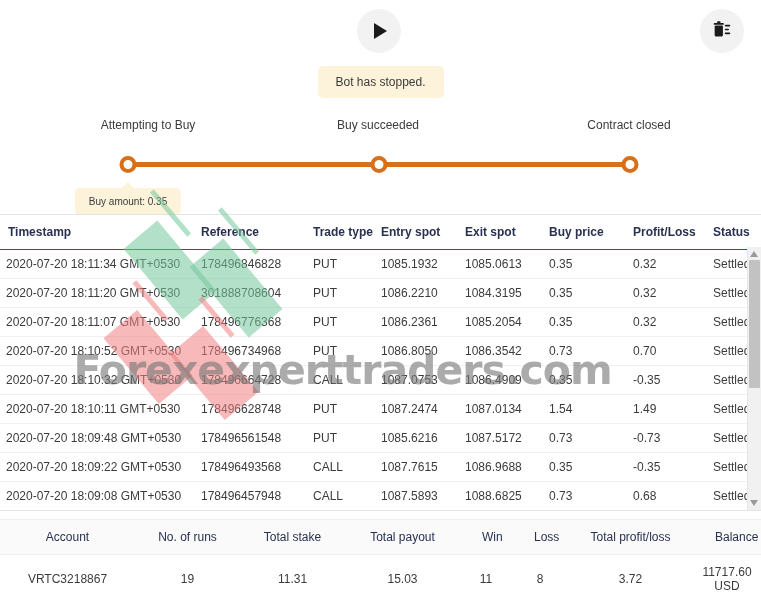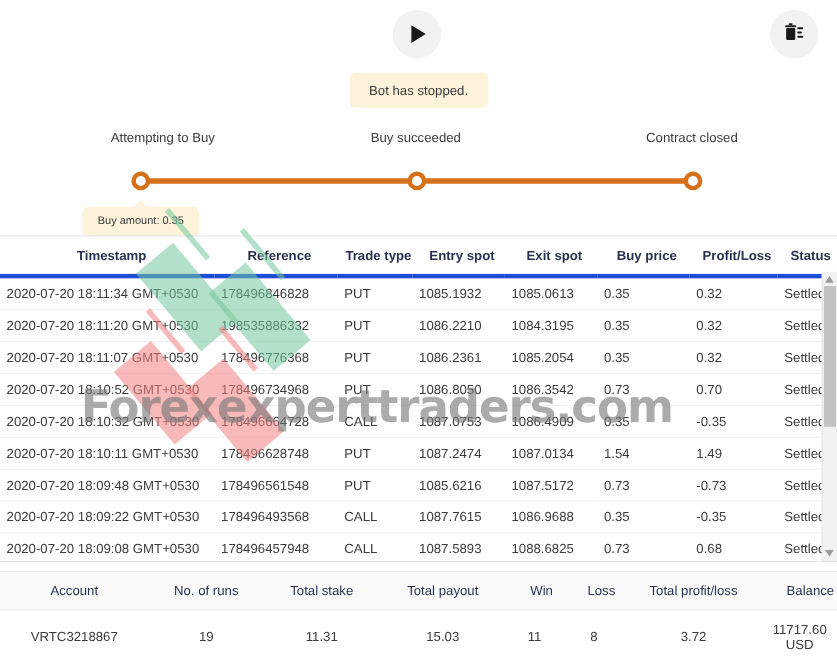--- a/index.html
+++ b/index.html
@@ -131,26 +131,26 @@
     height: 295px;
     overflow: hidden;
   }
   table.journal {
     width: 761px;
     border-collapse: collapse;
     table-layout: fixed;
     font-size: 12px;
   }
   table.journal th {
-    text-align: center;
+    text-align: left;
     font-weight: bold;
     font-size: 12px;
     color: #2a3052;
     padding: 10px 0 10px 6px;
-    border-bottom: 4px solid #1d4ed8;
+    border-bottom: 1px solid #1d4ed8;
     background: #ffffff;
     white-space: nowrap;
   }
   table.journal td {
     padding: 7px 0 7px 6px;
     border-bottom: 1px solid #f0f0f0;
     color: #3b3b3b;
     white-space: nowrap;
     overflow: hidden;
   }
@@ -333,21 +333,21 @@
           <td class="c-ref">178496846828</td>
           <td class="c-type">PUT</td>
           <td class="c-entry">1085.1932</td>
           <td class="c-exit">1085.0613</td>
           <td class="c-buy">0.35</td>
           <td class="c-pl pl-pos">0.32</td>
           <td class="c-status">Settled</td>
         </tr>
         <tr>
           <td class="c-time">2020-07-20 18:11:20 GMT+0530</td>
-          <td class="c-ref">198535886332</td>
+          <td class="c-ref">301888708604</td>
           <td class="c-type">PUT</td>
           <td class="c-entry">1086.2210</td>
           <td class="c-exit">1084.3195</td>
           <td class="c-buy">0.35</td>
           <td class="c-pl pl-pos">0.32</td>
           <td class="c-status">Settled</td>
         </tr>
         <tr>
           <td class="c-time">2020-07-20 18:11:07 GMT+0530</td>
           <td class="c-ref">178496776368</td>

